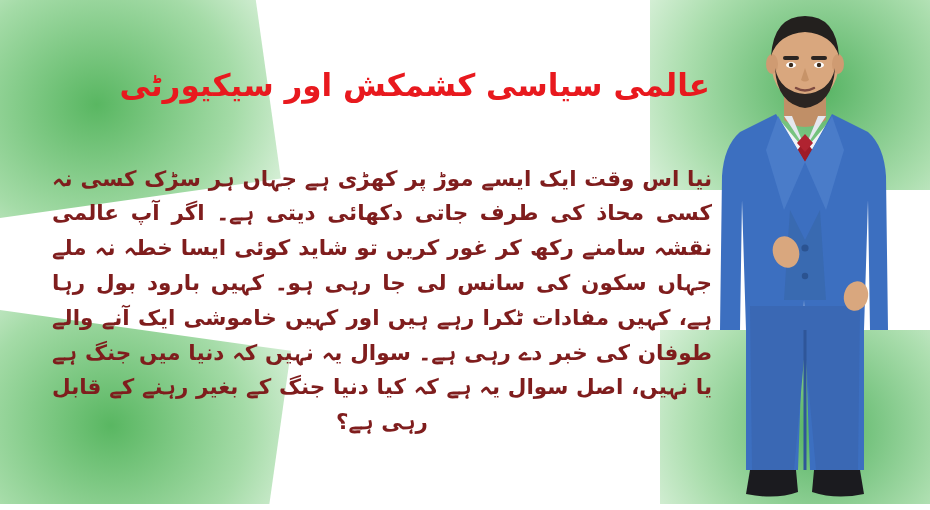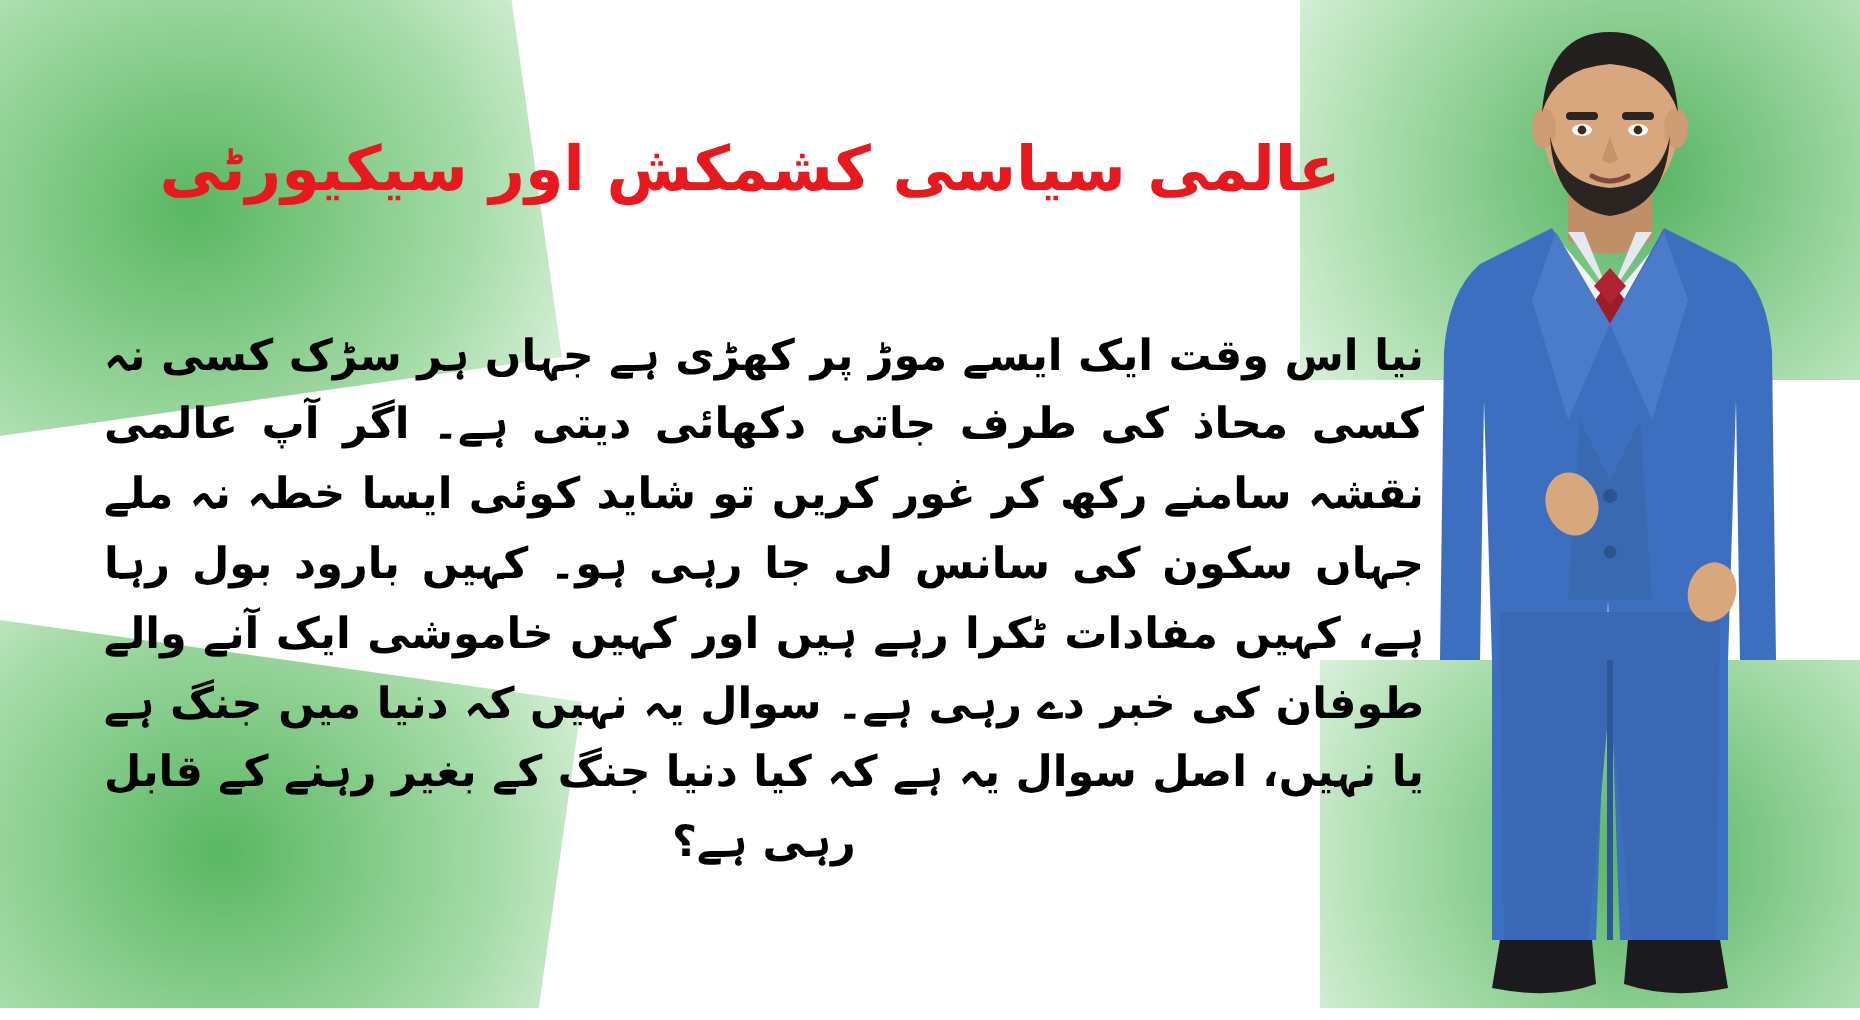--- a/index.html
+++ b/index.html
@@ -74,39 +74,38 @@
                 rgba(150,215,150,0.22) 62%,
                 rgba(255,255,255,0) 78%);
   }
 
   
   .headline {
     position: absolute;
     top: 44px;
     left: 40px;
     width: 670px;
-    text-align: center;
     direction: rtl;
     color: #e8191e;
     font-size: 31px;
     font-weight: bold;
     line-height: 1.35;
     letter-spacing: 0.2px;
   }
 
   
   .body-text {
     position: absolute;
     top: 140px;
     left: 52px;
     width: 660px;
     direction: rtl;
     text-align: justify;
     text-align-last: center;
-    color: #000000;
+    color: #7f1d1d;
     font-size: 21.5px;
     font-weight: bold;
     line-height: 1.62;
   }
 
   
   .presenter {
     position: absolute;
     right: 0;
     bottom: 0;

